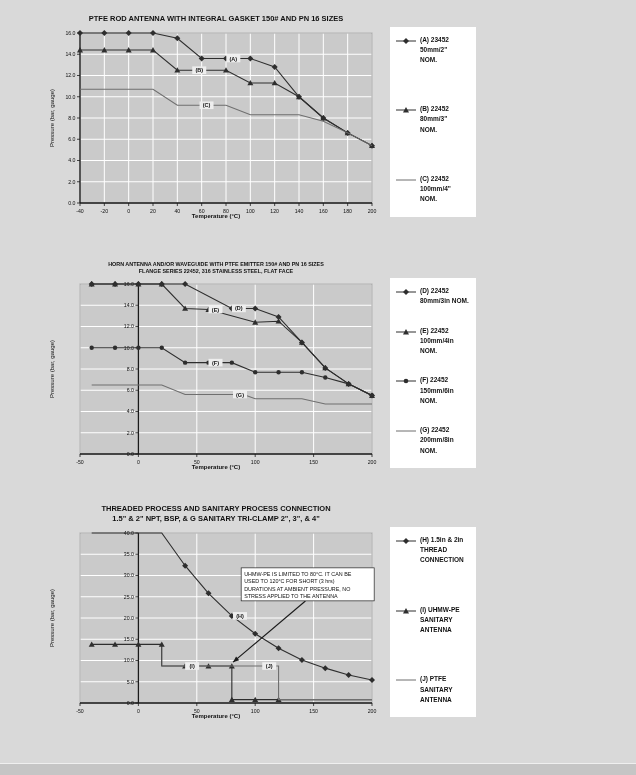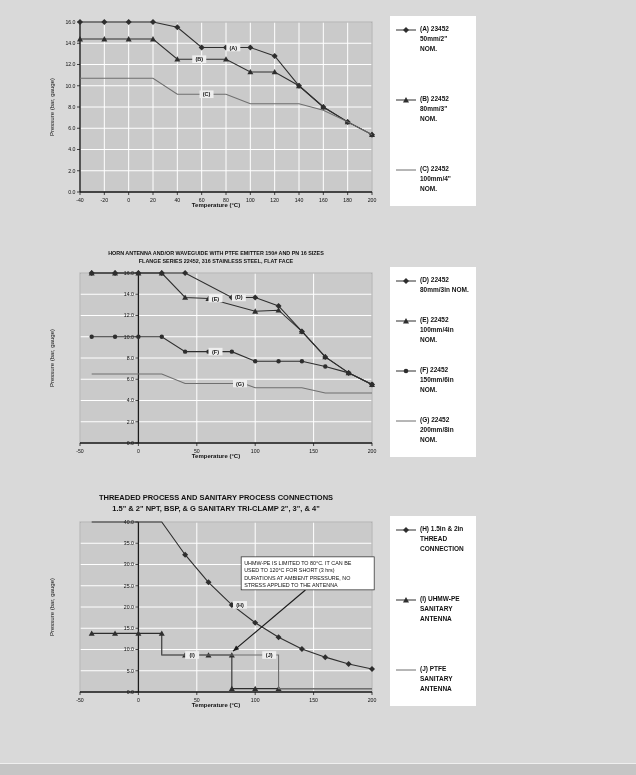--- a/index.html
+++ b/index.html
@@ -27,20 +27,21 @@
   .lg-entry{display:flex;}
   .lg-marker{width:24px;flex:none;padding-top:2px;}
   .xaxis-title{width:340px;text-align:center;font-size:6px;font-weight:bold;margin-top:-6px;}
   .footer-strip{position:absolute;left:0;right:0;bottom:0;height:11px;border-top:1px solid #efefef;}
 </style>
 </head>
 <body style="background: rgb(217, 217, 217);">
 
 <section class="chart-block cb1">
   <div class="chart-titles">
+    <div>PTFE ROD ANTENNA WITH INTEGRAL GASKET 150# AND PN 16 SIZES</div>
   </div>
   <div class="chart-row">
     <svg class="chart-canvas" viewBox="0 0 340 192" width="340" height="192">
         <rect x="34" y="6" width="292" height="170" fill="#cacaca"></rect>
         <g stroke="#ffffff" stroke-width="1">
           <line x1="34" y1="6" x2="34" y2="176"></line>
           <line x1="58.33333333333333" y1="6" x2="58.33333333333333" y2="176"></line>
           <line x1="82.66666666666666" y1="6" x2="82.66666666666666" y2="176"></line>
           <line x1="107" y1="6" x2="107" y2="176"></line>
           <line x1="131.33333333333331" y1="6" x2="131.33333333333331" y2="176"></line>
@@ -372,21 +373,21 @@
             <div>NOM.</div>
           </span>
         </div>
       </aside>
   </div>
   <div class="xaxis-title">Temperature (°C)</div>
 </section>
 
 <section class="chart-block cb3">
   <div class="chart-titles">
-    <div>THREADED PROCESS AND SANITARY PROCESS CONNECTIONS</div>
+    <div>THREADED PROCESS AND SANITARY PROCESS CONNECTION</div>
     <div>1.5" &amp; 2" NPT, BSP, &amp; G SANITARY TRI-CLAMP 2", 3", &amp; 4"</div>
   </div>
   <div class="chart-row">
     <svg class="chart-canvas" viewBox="0 0 340 192" width="340" height="192">
         <rect x="34" y="6" width="292" height="170" fill="#cacaca"></rect>
         <g stroke="#ffffff" stroke-width="1">
           <line x1="34" y1="6" x2="34" y2="176"></line>
           <line x1="92.4" y1="6" x2="92.4" y2="176"></line>
           <line x1="150.8" y1="6" x2="150.8" y2="176"></line>
           <line x1="209.2" y1="6" x2="209.2" y2="176"></line>

